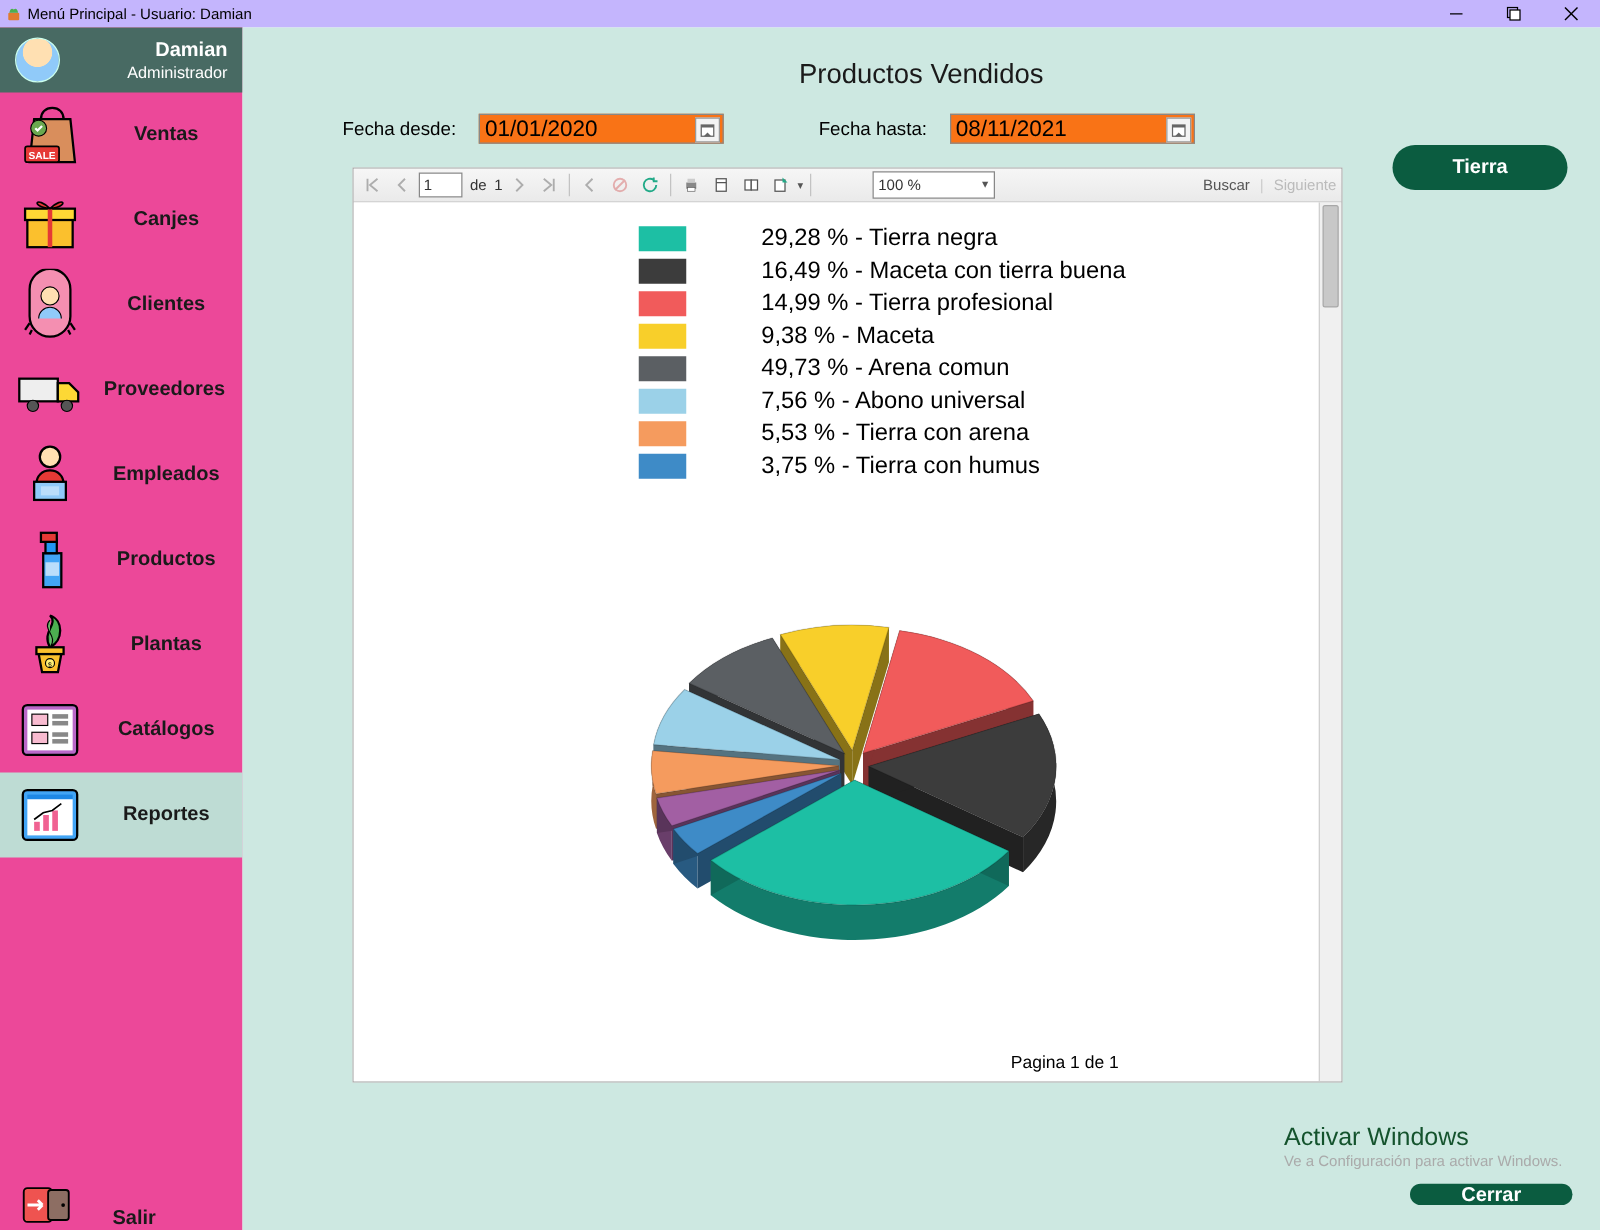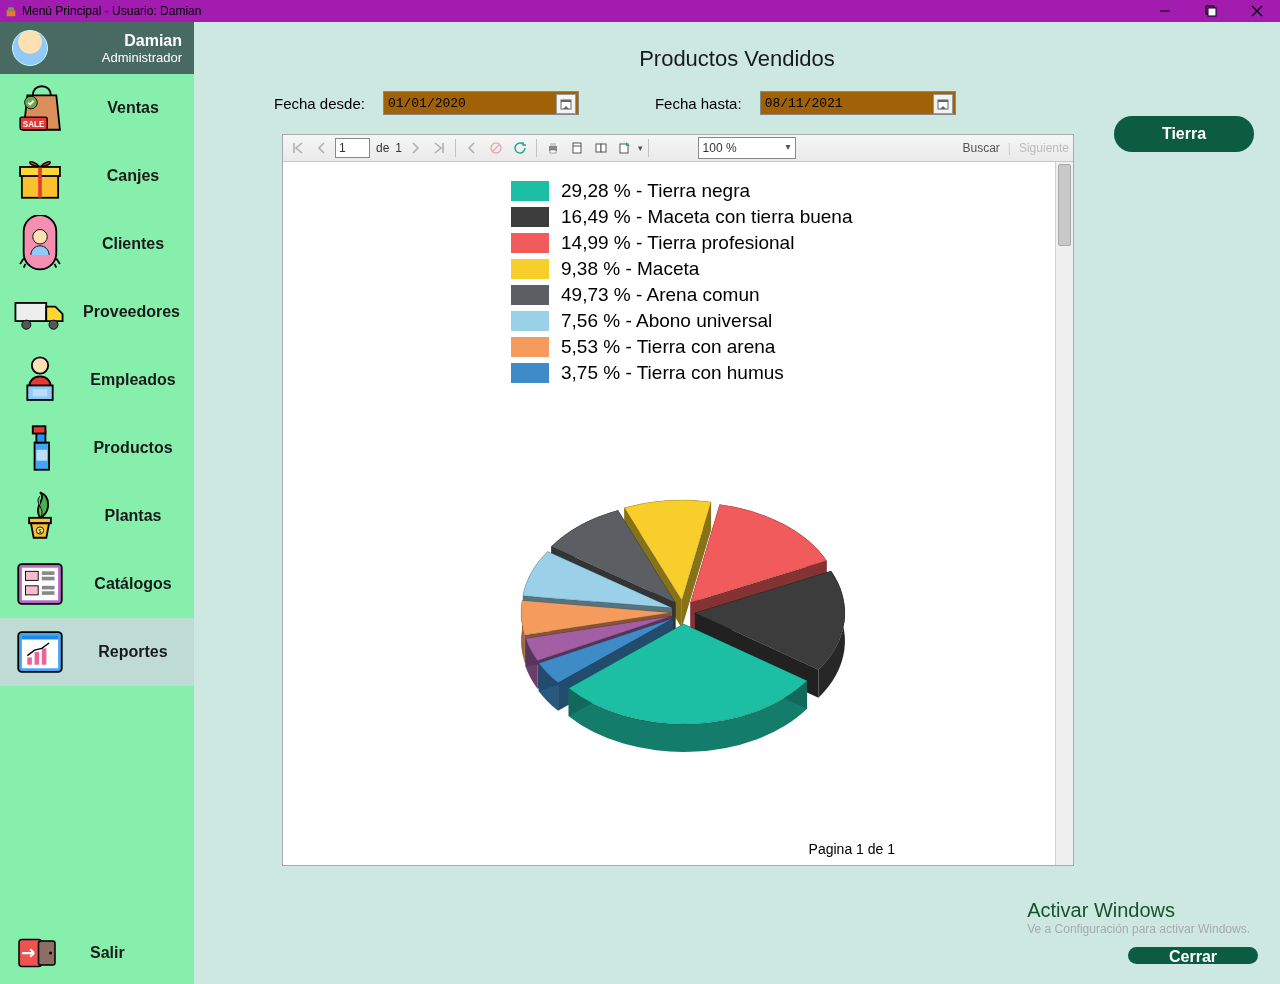--- a/index.html
+++ b/index.html
@@ -5,41 +5,41 @@
   html, body {
     margin: 0; padding: 0; width: 1280px; height: 984px; overflow: hidden;
     font-family: "Segoe UI", Tahoma, Arial, sans-serif;
     background: #fff; color: #000;
   }
   body { display: flex; flex-direction: column; }
 
   
   .titlebar {
     height: 22px; display: flex; align-items: center;
-    font-size: 12px; padding-left: 4px; background: #a21caf;
+    font-size: 12px; padding-left: 4px; background: #c4b5fd;
   }
   .titlebar .appicon {
     width: 14px; height: 14px; margin-right: 4px;
     display: inline-flex; align-items: center; justify-content: center;
   }
   .titlebar .spacer { flex: 1; }
   .syswrap { display: flex; }
   .sysbtn {
     width: 46px; height: 22px; display: flex;
     align-items: center; justify-content: center;
     font-size: 10px; cursor: default;
   }
   .sysbtn svg { width: 12px; height: 12px; }
 
   
   .win { flex: 1; display: flex; min-height: 0; }
 
   
   .sidebar {
-    width: 194px; background: #86efac;
+    width: 194px; background: #ec4899;
     display: flex; flex-direction: column;
     font-family: Arial, sans-serif;
   }
   .userbox {
     background: #486a63; color: #fff;
     padding: 8px 12px;
     display: flex; align-items: center; gap: 10px;
   }
   .avatar {
     width: 34px; height: 34px; border-radius: 50%;
@@ -54,21 +54,21 @@
     height: 68px; display: flex; align-items: center; gap: 14px;
     padding: 0 8px; cursor: pointer;
   }
   .mitem .micon {
     width: 64px; display: flex; align-items: center; justify-content: center;
   }
   .mitem .micon svg { width: 58px; height: 58px; }
   .mlabel { flex: 1; font-weight: bold; font-size: 16px; color: #1a1a1a; text-align: center; padding-right: 6px; }
   .mitem.active { background: #bedcd4; }
   .salir {
-    height: 62px; display: flex; align-items: center; gap: 14px;
+    height: 62px; display: flex; align-items: flex-end; gap: 14px;
     padding: 0 8px; cursor: pointer;
   }
   .salir .micon { width: 64px; display:flex; align-items:center; justify-content:center; }
   .salir .micon svg { width: 48px; height: 40px; }
   .salir .mlabel { font-weight: bold; font-size: 16px; text-align: left; padding-left: 4px; }
 
   
   .content {
     flex: 1; background: #cde8e1; position: relative;
     display: flex; flex-direction: column;
@@ -77,22 +77,22 @@
     text-align: center; font-size: 22px; font-weight: normal;
     color: #1a1a1a; padding: 24px 0 10px 0;
   }
   .filters {
     display: flex; align-items: center; gap: 18px;
     padding-left: 80px; padding-right: 30px; height: 42px;
   }
   .flabel { font-size: 15px; }
   .dateinput {
     width: 190px; height: 22px; border: 1px solid #888;
-    background: #a16207; display: flex; align-items: center;
-    font-size: 13px; padding-left: 4px; position: relative; font-family: Liberation Mono, monospace;
+    background: #f97316; display: flex; align-items: center;
+    font-size: 18px; padding-left: 4px; position: relative;
   }
   .dateinput .dpbtn {
     position: absolute; right: 2px; top: 2px; width: 18px; height: 18px;
     border: 1px solid #999; background: #f3f3f3;
     display: flex; align-items: center; justify-content: center;
   }
   .generar {
     position: absolute; right: 26px; top: 94px;
     width: 140px; height: 36px; border-radius: 18px;
     background: #0b5c40; color: #fff; font-weight: bold;
@@ -152,21 +152,21 @@
   .vscroll .thumb {
     position: absolute; left: 2px; right: 2px; top: 2px; height: 80px;
     background: #c8c8c8; border: 1px solid #a8a8a8; border-radius: 2px;
   }
 
   
   .legend {
     position: absolute; left: 228px; top: 16px; width: 430px;
     font-size: 19px; line-height: 26px;
   }
-  .legrow { display: flex; align-items: center; margin-bottom: 0px; }
+  .legrow { display: flex; align-items: center; margin-bottom: 0px; gap: 48px; }
   .sw {
     width: 38px; height: 20px; margin-right: 12px; flex: 0 0 auto;
   }
 
   
   .piebox { position: absolute; left: 200px; top: 300px; width: 400px; height: 330px; }
 
   
   .pagefoot {
     position: absolute; bottom: 8px; right: 160px;

